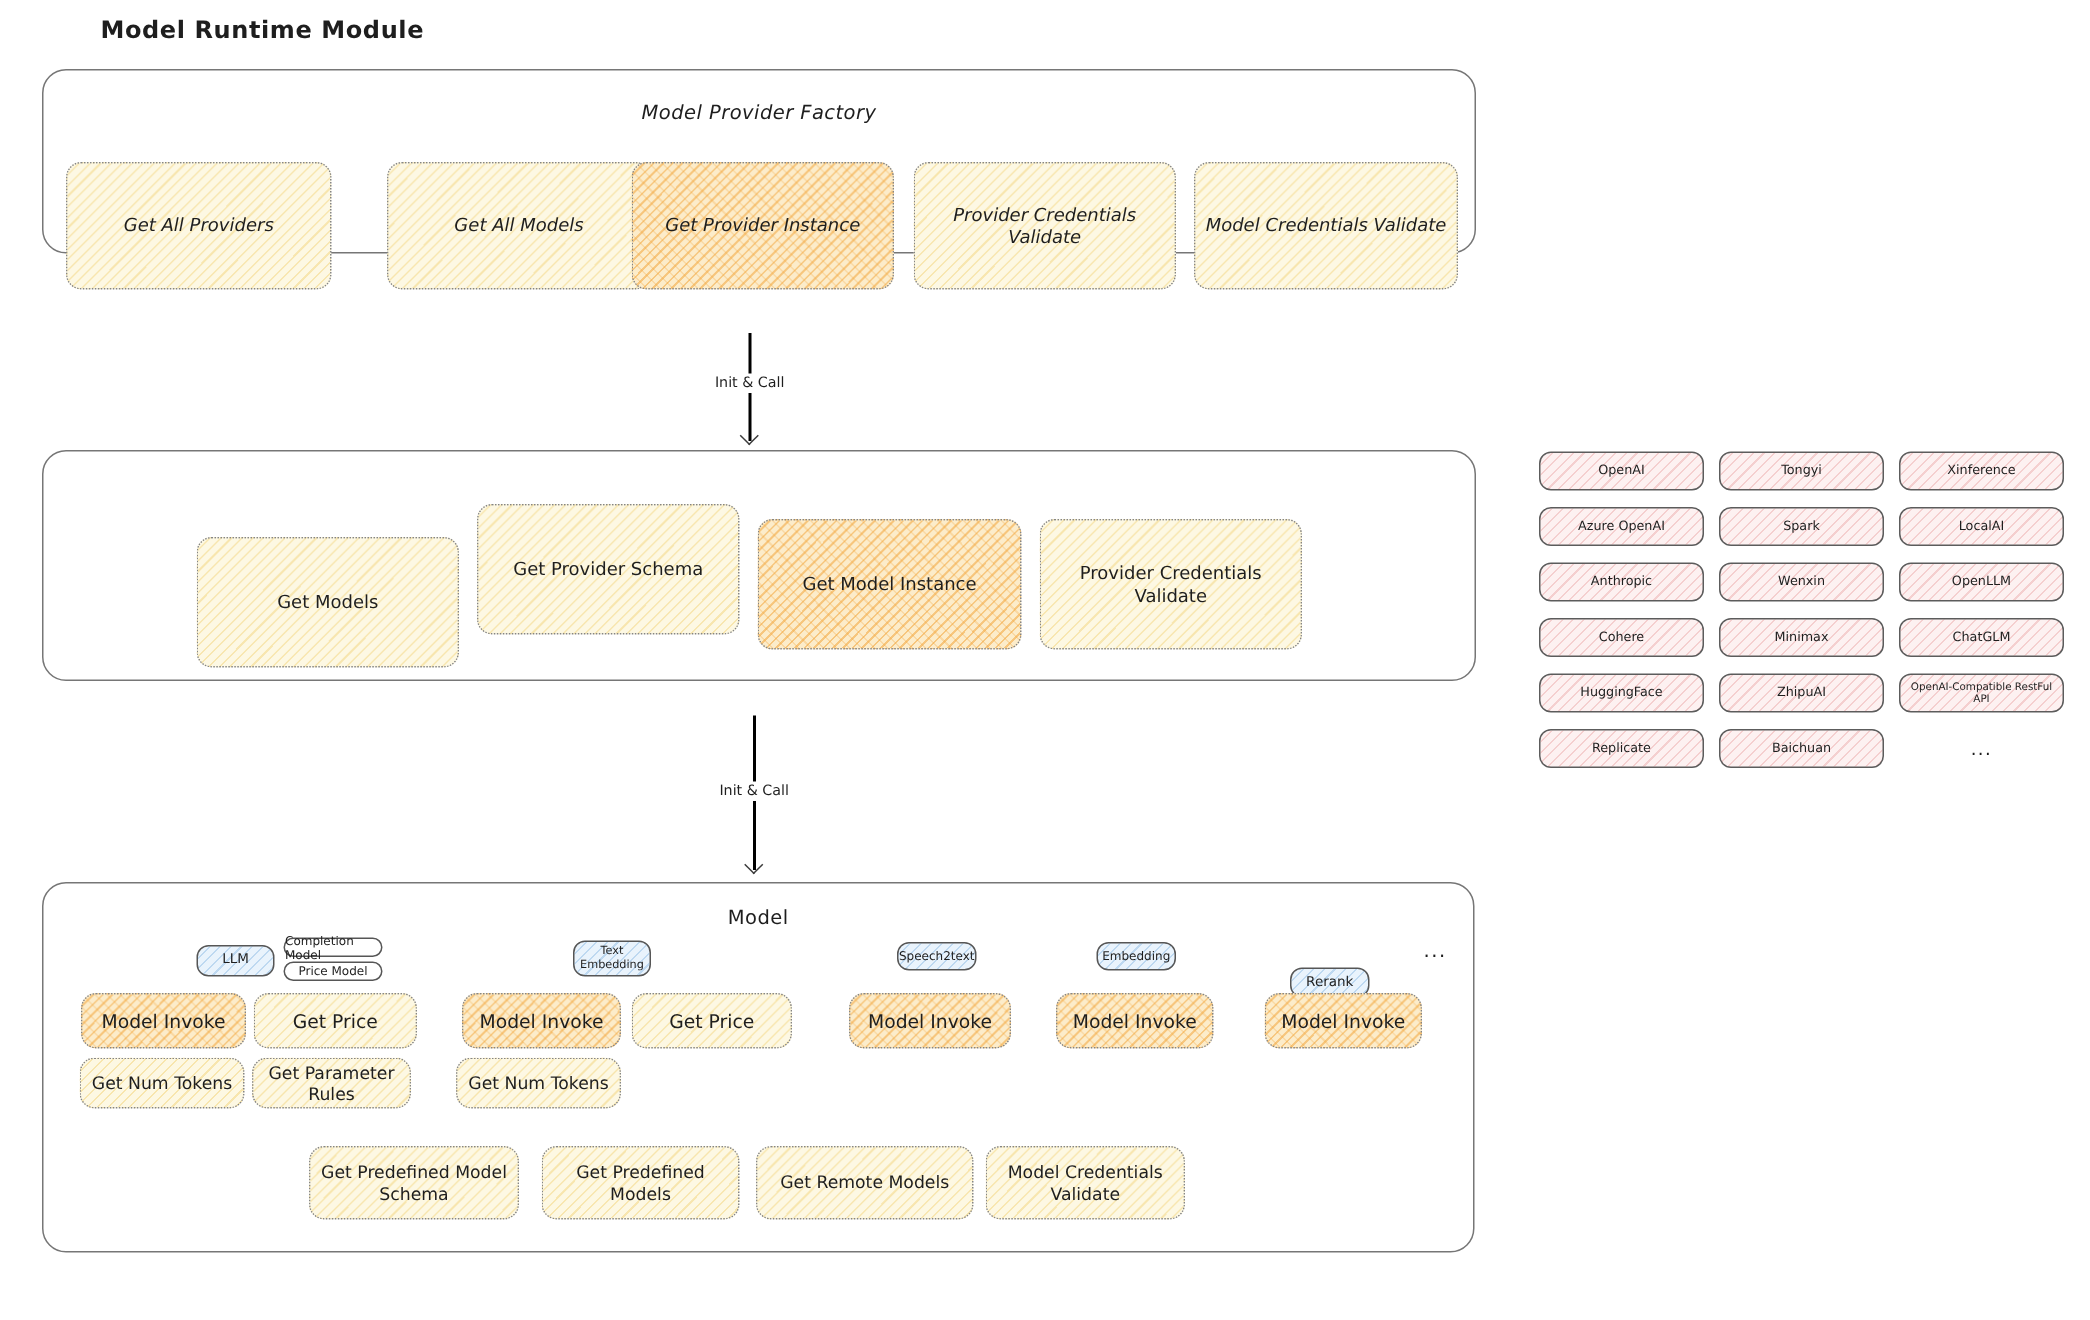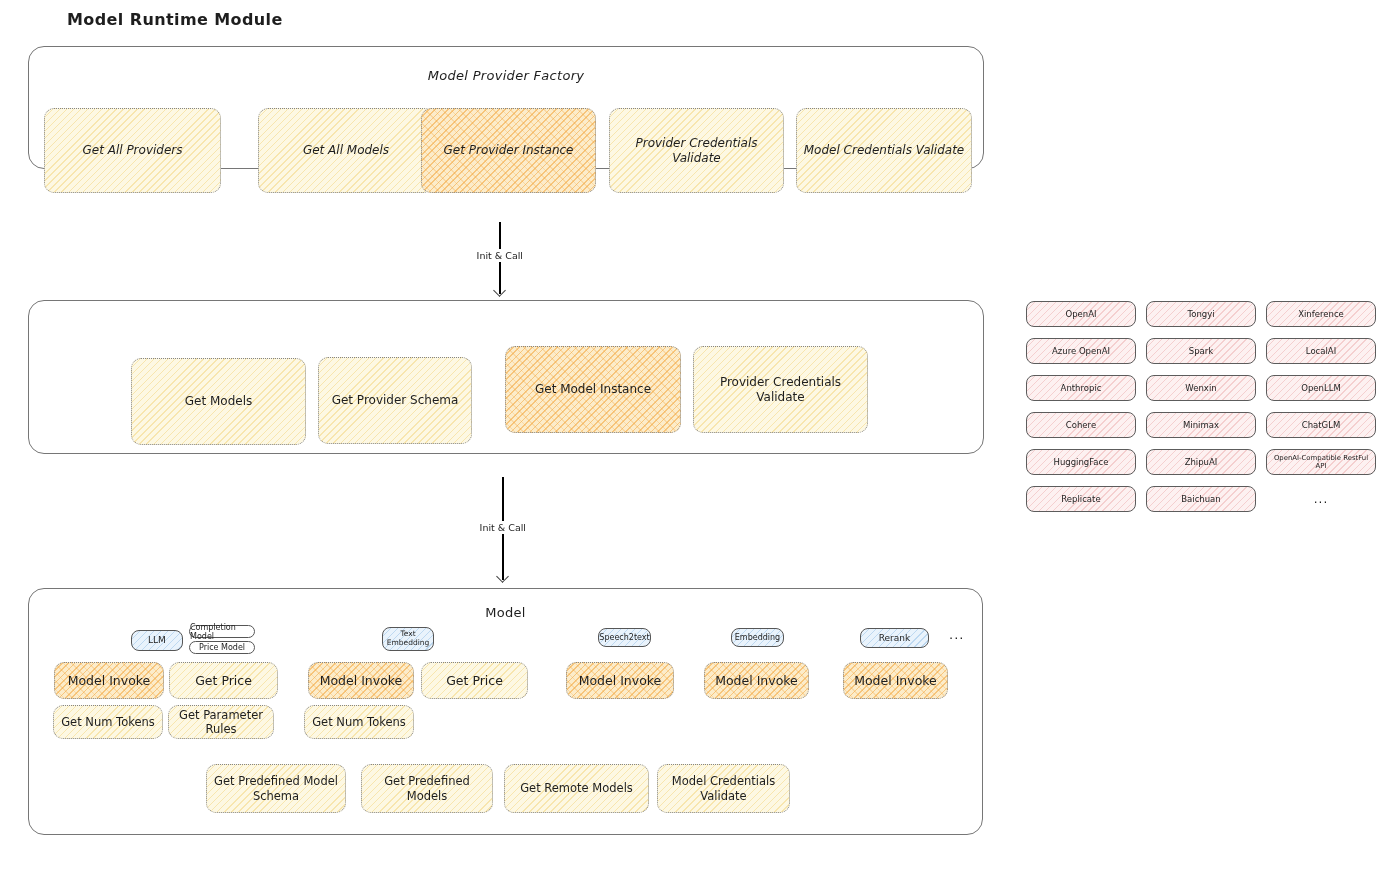--- a/index.html
+++ b/index.html
@@ -113,21 +113,21 @@
     <div class="fn" style="left:767px; top:61px; width:176px; height:85px;">Model Credentials Validate</div>
   </div>
 
   <div class="arrow" style="left:499px; top:222px; height:72px;">
     <div class="head"></div>
     <div class="arrow-label" style="top:27px;">Init &amp; Call</div>
   </div>
 
   <div class="panel stacked" style="left:28px; top:300px; width:956px; height:154px;">
     <div class="fn" style="left:102px; top:45px; width:175px; height:87px;margin-top:12px;">Get Models</div>
-    <div class="fn" style="left:289px; top:56px; width:154px; height:87px;text-align:center;">Get Provider Schema</div>
+    <div class="fn" style="left:289px; top:35px; width:175px; height:87px;text-align:center;">Get Provider Schema</div>
     <div class="fn hl" style="left:476px; top:45px; width:176px; height:87px;">Get Model Instance</div>
     <div class="fn" style="left:664px; top:45px; width:175px; height:87px;">Provider Credentials Validate</div>
   </div>
 
   <div id="providers-grid">
     <div class="pill">OpenAI</div>
     <div class="pill">Tongyi</div>
     <div class="pill">Xinference</div>
     <div class="pill">Azure OpenAI</div>
     <div class="pill">Spark</div>
@@ -153,21 +153,21 @@
 
   <div class="panel stacked" style="left:28px; top:588px; width:955px; height:247px;">
     <div class="panel-title" style="top:16px;">Model</div>
 
     <div class="tab" style="left:102px; top:41px; width:52px; height:21px; font-size:9px;">LLM</div>
     <div class="mini" style="left:160px; top:36px; width:66px; height:13px;">Completion Model</div>
     <div class="mini" style="left:160px; top:52px; width:66px; height:13px;">Price Model</div>
     <div class="tab" style="left:353px; top:38px; width:52px; height:24px; font-size:7.5px;">Text Embedding</div>
     <div class="tab" style="left:569px; top:39px; width:53px; height:19px;">Speech2text</div>
     <div class="tab" style="left:702px; top:39px; width:53px; height:19px;">Embedding</div>
-    <div class="tab" style="left:831px; top:39px; width:69px; height:20px; font-size:9px;">Rerank</div>
+    <div class="tab" style="left:831px; top:56px; width:53px; height:20px; font-size:9px;">Rerank</div>
     <div class="dots" style="left:920px; top:38px;">...</div>
 
     <div class="fn hl" style="left:25px;  top:73px; width:110px; height:37px; font-size:12.5px;">Model Invoke</div>
     <div class="fn" style="left:140px; top:73px; width:109px; height:37px; font-size:12.5px;">Get Price</div>
     <div class="fn hl" style="left:279px; top:73px; width:106px; height:37px; font-size:12.5px;">Model Invoke</div>
     <div class="fn" style="left:392px; top:73px; width:107px; height:37px; font-size:12.5px;">Get Price</div>
     <div class="fn hl" style="left:537px; top:73px; width:108px; height:37px; font-size:12.5px;">Model Invoke</div>
     <div class="fn hl" style="left:675px; top:73px; width:105px; height:37px; font-size:12.5px;">Model Invoke</div>
     <div class="fn hl" style="left:814px; top:73px; width:105px; height:37px; font-size:12.5px;">Model Invoke</div>
 

